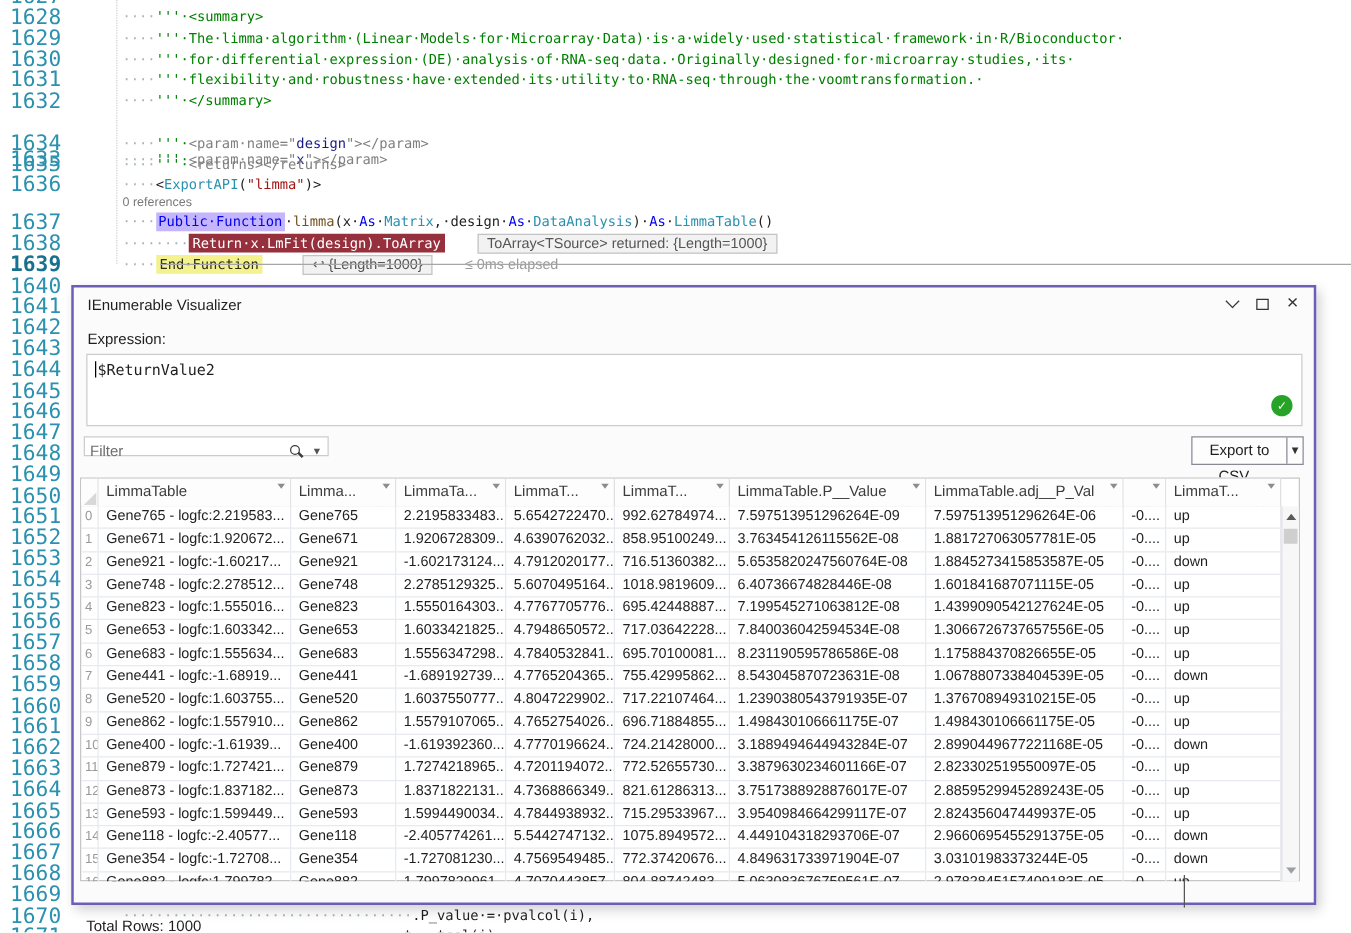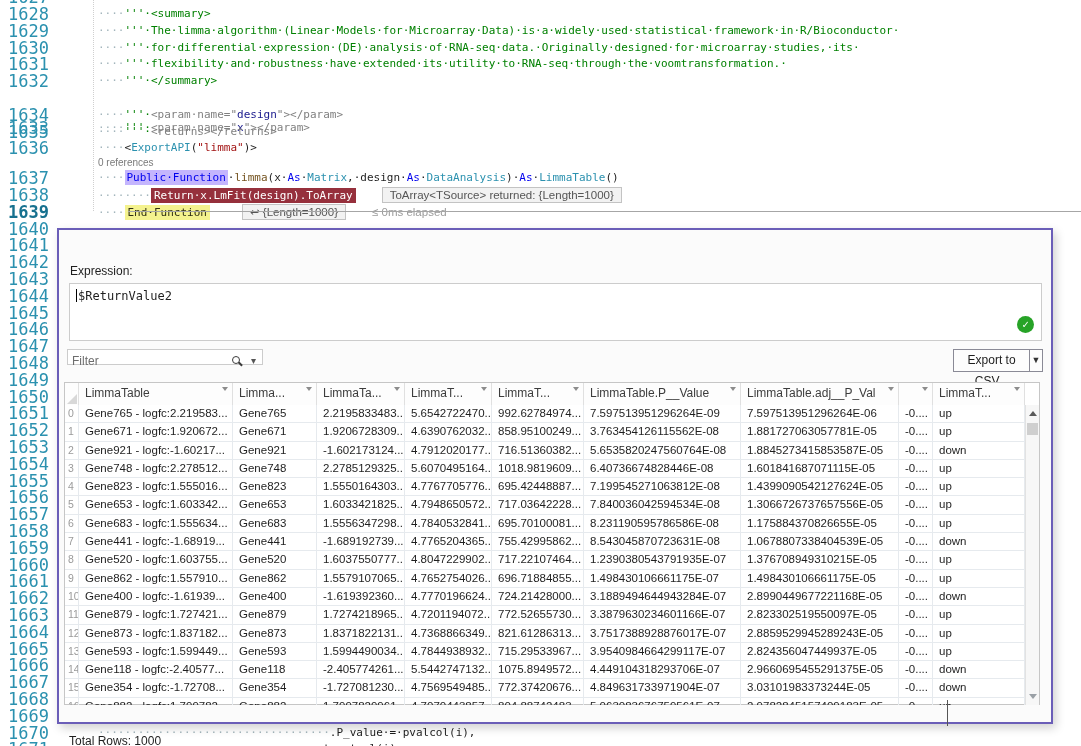--- a/index.html
+++ b/index.html
@@ -270,20 +270,32 @@
         <div class="crow" style="top: 741.4px;">
           <span class="ln">1671</span>
           <span class="code"><span class="tk-ws">·································</span><span class="tk-pln">.t·=·tcol(i)</span></span>
         </div>
       </div>
     <div class="indent-guide"></div>
     <div class="hsep"></div>
   </div>
 
   <div class="dialog">
+    <div class="titlebar">
+      <span class="dlg-title">IEnumerable Visualizer</span>
+      <span class="winbtn" style="right:54px">
+          <span class="chev"></span>
+        </span>
+      <span class="winbtn" style="right:30px">
+          <span class="maxi"></span>
+        </span>
+      <span class="winbtn" style="right:6px">
+          <span class="closeg">×</span>
+        </span>
+    </div>
 
     <div class="expr-label">Expression:</div>
     <div class="expr-box">
       <span class="exprcaret"></span><span>$ReturnValue2</span>
       <span class="badge">✓</span>
     </div>
 
     <div class="filter-box">
       <input class="filter-input" placeholder="Filter" style="">
       <span class="mag"></span>

